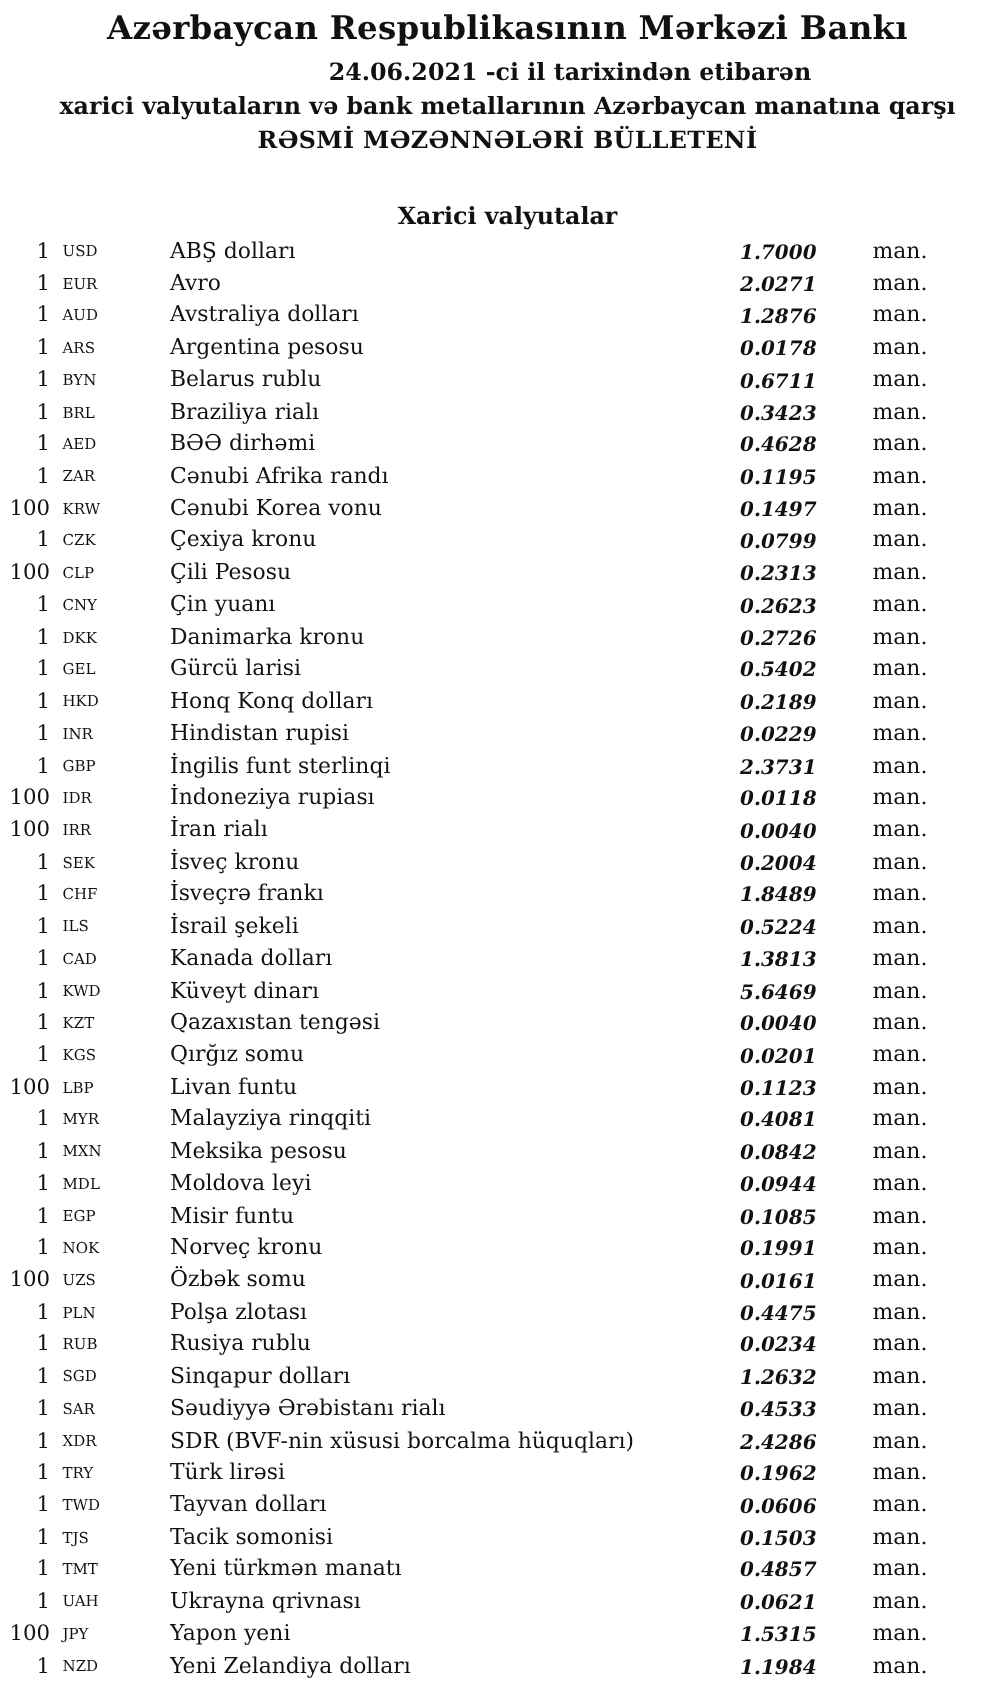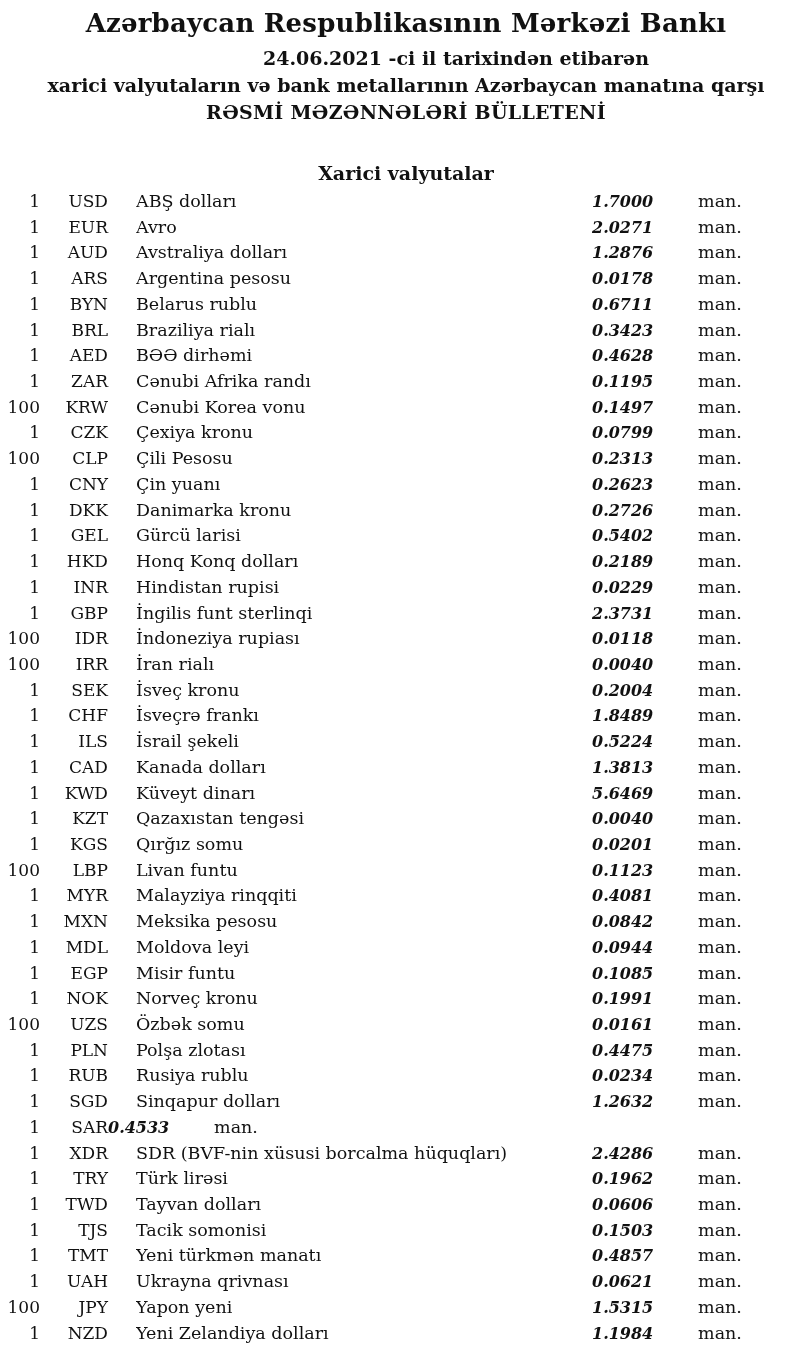--- a/index.html
+++ b/index.html
@@ -64,21 +64,21 @@
     display: flex;
     height: 25.72px;
     padding: 0 30px 0 6px;
   }
   .cell {
     line-height: 25.72px;
     white-space: nowrap;
     font-size: 17.5px;
   }
   .c-qty  { width: 34px; text-align: right; font-size: 17px; }
-  .c-code { width: 58px; text-align: right; margin-left: 10px; font-size: 17px; }
+  .c-code { width: 58px; text-align: left; margin-left: 10px; font-size: 12px; }
   .c-name { flex: 1; margin-left: 28px; overflow: hidden; }
   .c-rate {
     width: 90px;
     font-weight: 700;
     font-style: italic;
     font-size: 16px;
   }
   .c-unit { width: 44px; margin-left: 16px; text-align: center; }
 </style>
 </head>
@@ -344,20 +344,21 @@
       <div class="row">
         <span class="cell c-qty">1</span>
         <span class="cell c-code">SGD</span>
         <span class="cell c-name">Sinqapur dolları</span>
         <span class="cell c-rate">1.2632</span>
         <span class="cell c-unit">man.</span>
       </div>
       <div class="row">
         <span class="cell c-qty">1</span>
         <span class="cell c-code">SAR</span>
+        <span class="cell c-name">Səudiyyə Ərəbistanı rialı</span>
         <span class="cell c-rate">0.4533</span>
         <span class="cell c-unit">man.</span>
       </div>
       <div class="row">
         <span class="cell c-qty">1</span>
         <span class="cell c-code">XDR</span>
         <span class="cell c-name">SDR (BVF-nin xüsusi borcalma hüquqları)</span>
         <span class="cell c-rate">2.4286</span>
         <span class="cell c-unit">man.</span>
       </div>

